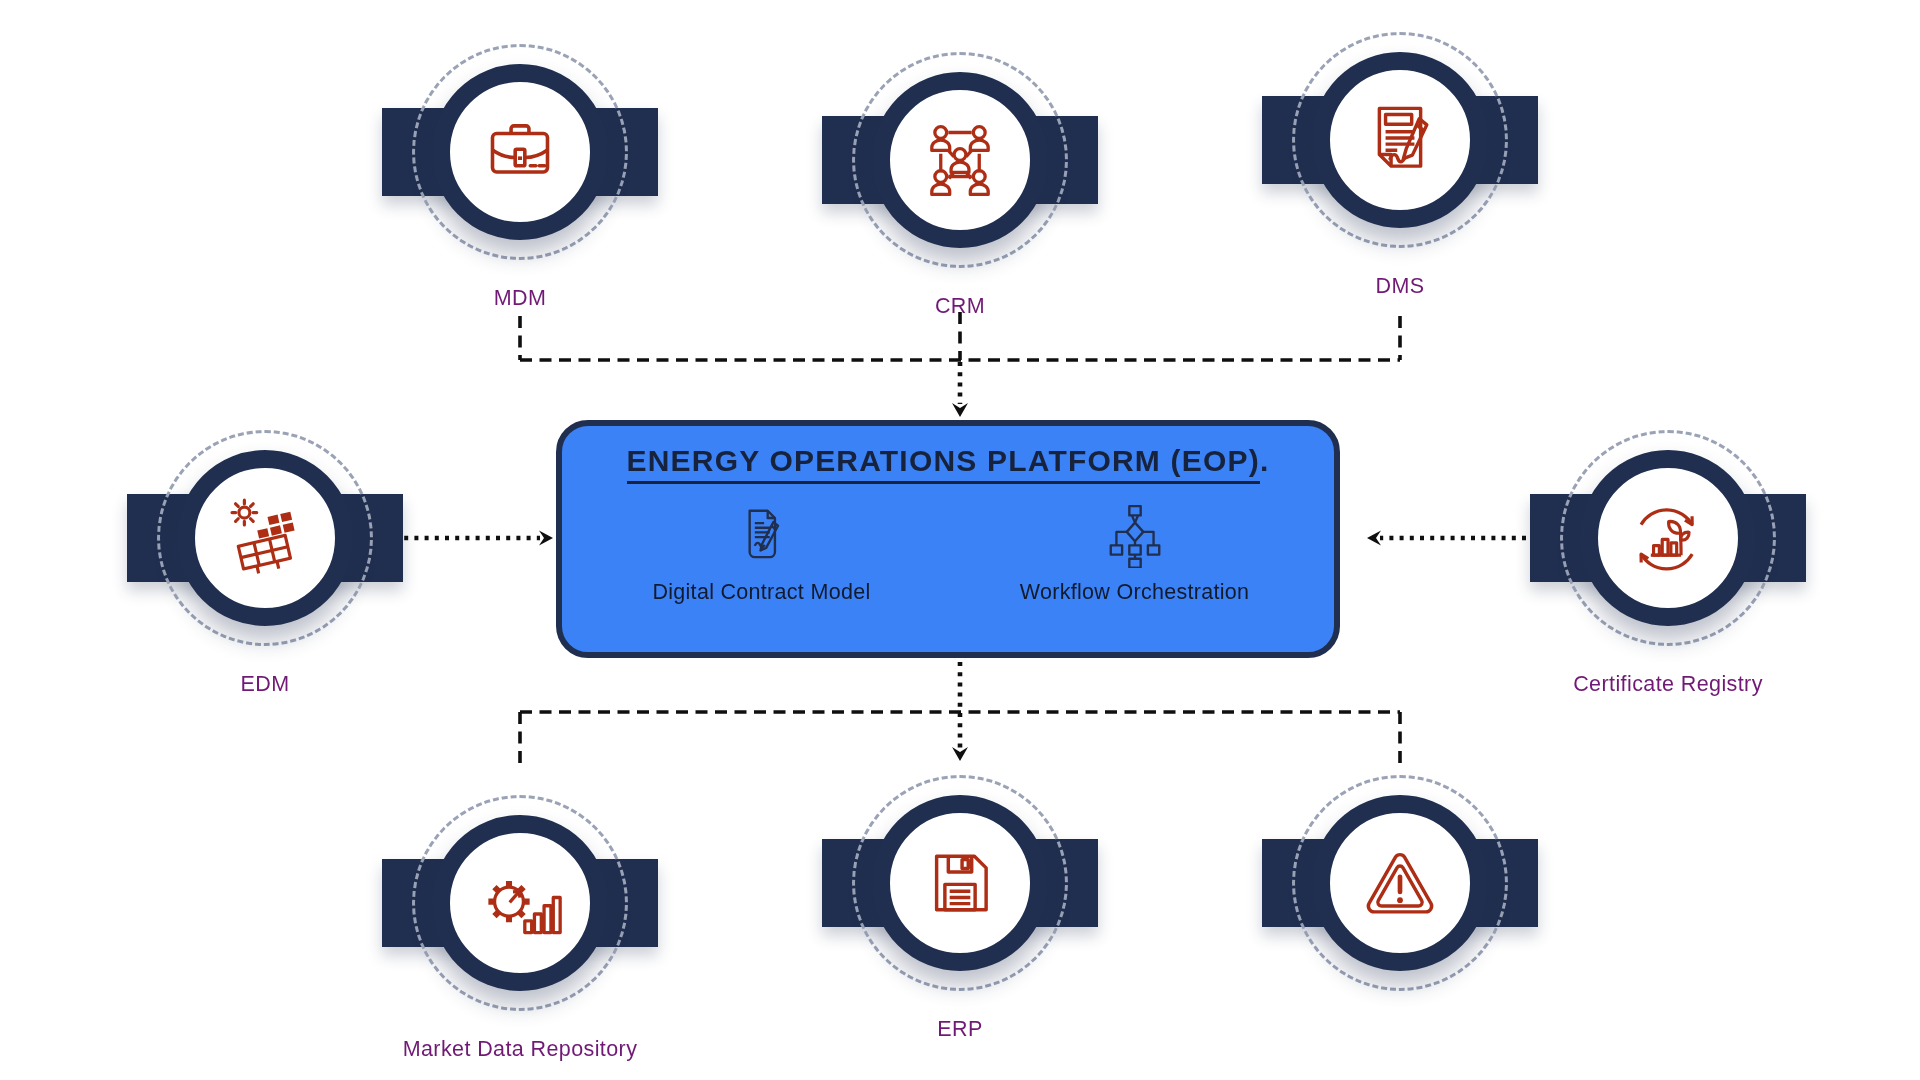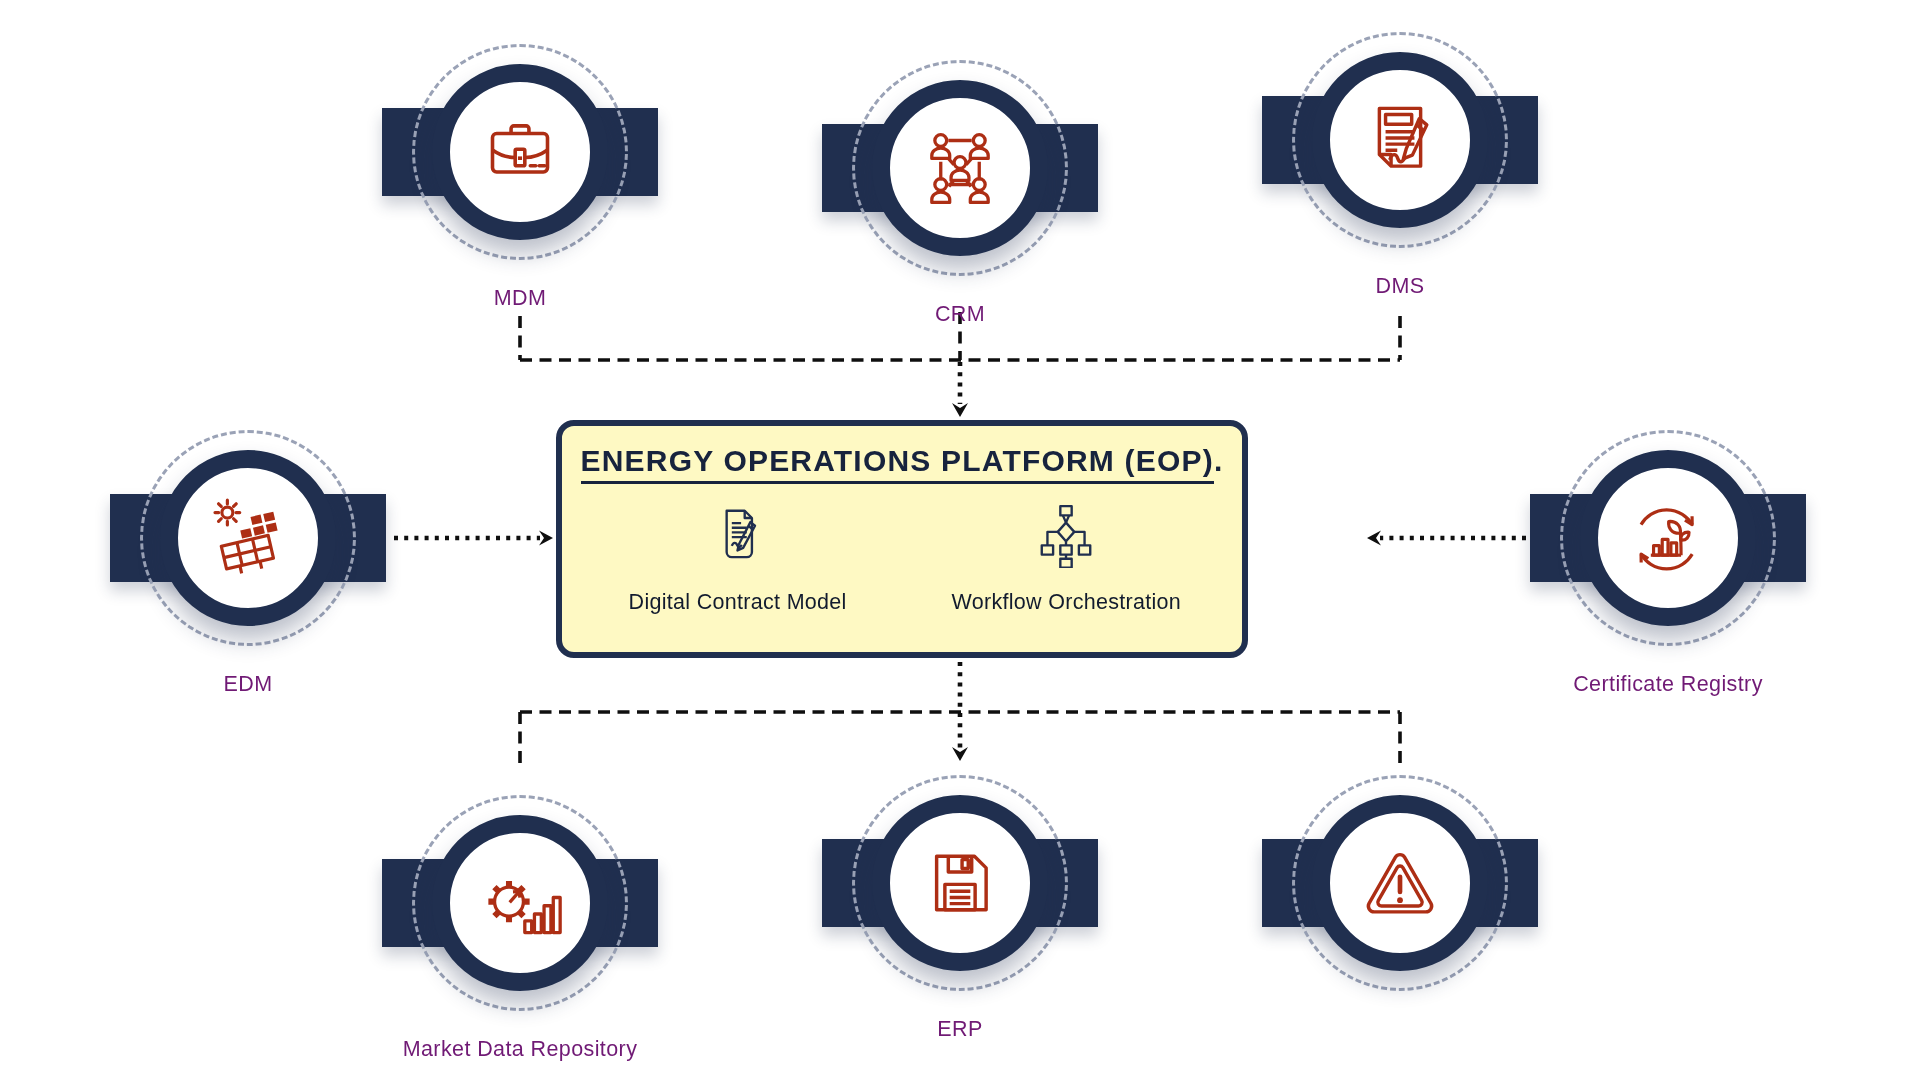--- a/index.html
+++ b/index.html
@@ -34,45 +34,45 @@
   .ring svg { width:88px; height:88px; }
   .icon-red  { color:#ad2e14; }
   .icon-navy { color:#202f4f; }
   .node-label {
     position:absolute; top:242px; left:-60px; right:-60px;
     text-align:center; font-size:21.5px; font-weight:500; color:#701a75;
     letter-spacing:.4px; white-space:nowrap;
   }
 
   .pos-mdm  { left:380px;  top:44px;  }
-  .pos-crm  { left:820px;  top:60px;  }
+  .pos-crm  { left:820px;  top:52px;  }
   .pos-dms  { left:1260px; top:32px;  }
-  .pos-edm  { left:108px;  top:430px; }
+  .pos-edm  { left:125px;  top:430px; }
   .pos-cert { left:1528px; top:430px; }
   .pos-mdr  { left:380px;  top:795px; }
   .pos-erp  { left:820px;  top:775px; }
   .pos-etrm { left:1260px; top:775px; }
 
   
   #eop-box {
-    position:absolute; left:556px; top:420px; width:692px; height:238px;
-    background:#fef9c3; border:6px solid #202f4f; border-radius:18px;
+    position:absolute; left:556px; top:420px; width:784px; height:238px;
+    background:#3b82f6; border:6px solid #202f4f; border-radius:32px;
     z-index:2; box-sizing:border-box;
   }
   #eop-title {
     margin-top:18px; text-align:center;
     font-size:30px; font-weight:700; color:#17233d; letter-spacing:1.2px;
     white-space:nowrap;
   }
   #eop-title .u { border-bottom:3px solid #17233d; padding-bottom:4px; }
   .features { display:flex; justify-content:space-evenly; margin-top:24px; }
   .feature  { text-align:center; width:45%; }
   .feature svg { width:66px; height:66px; }
   .feature-label {
-    margin-top:18px; font-size:21.5px; font-weight:500; color:#121b2e;
+    margin-top:8px; font-size:21.5px; font-weight:500; color:#121b2e;
     letter-spacing:.3px; white-space:nowrap;
   }
 </style>
 </head>
 <body>
 
 <div id="stage">
 
   <svg id="connectors" width="1920" height="1080" viewBox="0 0 1920 1080">
 

